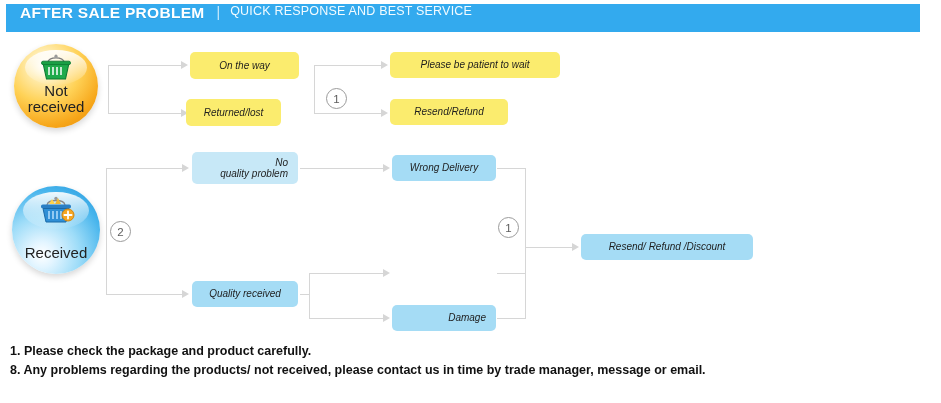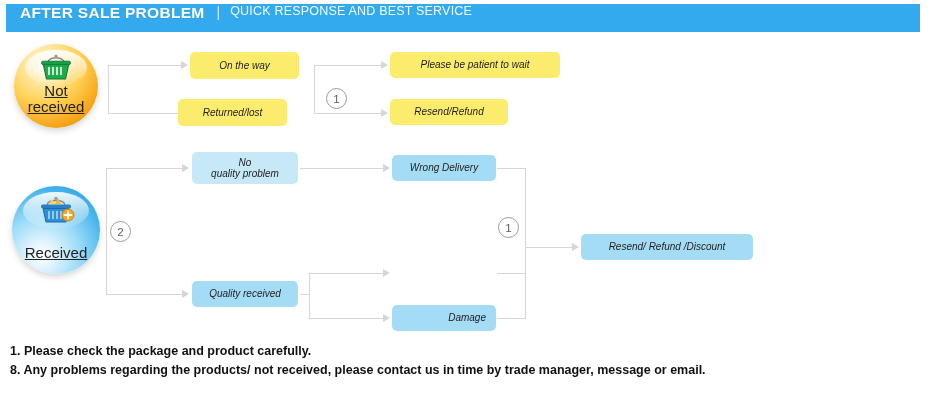--- a/index.html
+++ b/index.html
@@ -63,21 +63,20 @@
   }
   .circle .label {
     position: relative;
     z-index: 3;
     font-size: 15px;
     color: #222222;
     text-align: center;
     line-height: 1.02;
     padding-bottom: 14px;
     font-family: "Liberation Sans", sans-serif;
-    text-decoration: underline;
   }
   #circle-not-received {
     left: 14px;
     top: 44px;
     width: 84px;
     height: 84px;
     background:
       radial-gradient(circle at 36% 26%, #ffffff 0%, #ffeeb6 16%, #ffd257 44%, #f6a518 74%, #e2870a 100%);
     box-shadow: 0 3px 6px rgba(0,0,0,0.16);
   }
@@ -122,21 +121,21 @@
     font-size: 10px;
     color: #1d1d1d;
     line-height: 1.15;
     box-sizing: border-box;
     padding: 2px 10px;
     font-family: "Liberation Sans", sans-serif;
     font-style: italic;
   }
   .box.yellow { background: #fbec6e; }
   .box.blue   { background: #a5dcf5; }
-  .box.blue-pale { background: #c7e8f7; }
+  .box.blue-pale { background: #c7e8f7; align-items: flex-end; }
 
   
   .ln {
     position: absolute;
     background: #d6d6d6;
   }
   .ln.h { height: 1px; }
   .ln.v { width: 1px; }
   .arrow {
     position: absolute;
@@ -208,21 +207,21 @@
     </div>
   </div>
 
   <div class="ln v" style="left:108px; top:65px; height:48px;"></div>
   <div class="ln h" style="left:108px; top:65px; width:74px;"></div>
   <div class="arrow" style="left:181px; top:61px;"></div>
   <div class="ln h" style="left:108px; top:113px; width:74px;"></div>
   <div class="arrow" style="left:181px; top:109px;"></div>
 
   <div class="box yellow" style="left:190px; top:52px; width:109px; height:27px;">On the way</div>
-  <div class="box yellow" style="left:178px; top:99px; width:109px; height:27px;">Returned/lost</div>
+  <div class="box yellow" style="left:186px; top:99px; width:95px; height:27px;">Returned/lost</div>
 
   <div class="ln v" style="left:314px; top:65px; height:48px;"></div>
   <div class="ln h" style="left:314px; top:65px; width:68px;"></div>
   <div class="arrow" style="left:381px; top:61px;"></div>
   <div class="ln h" style="left:314px; top:113px; width:68px;"></div>
   <div class="arrow" style="left:381px; top:109px;"></div>
   <div class="marker" style="left:326px; top:88px;">1</div>
 
   <div class="box yellow" style="left:390px; top:52px; width:170px; height:26px;">Please be patient to wait</div>
   <div class="box yellow" style="left:390px; top:99px; width:118px; height:26px;">Resend/Refund</div>

